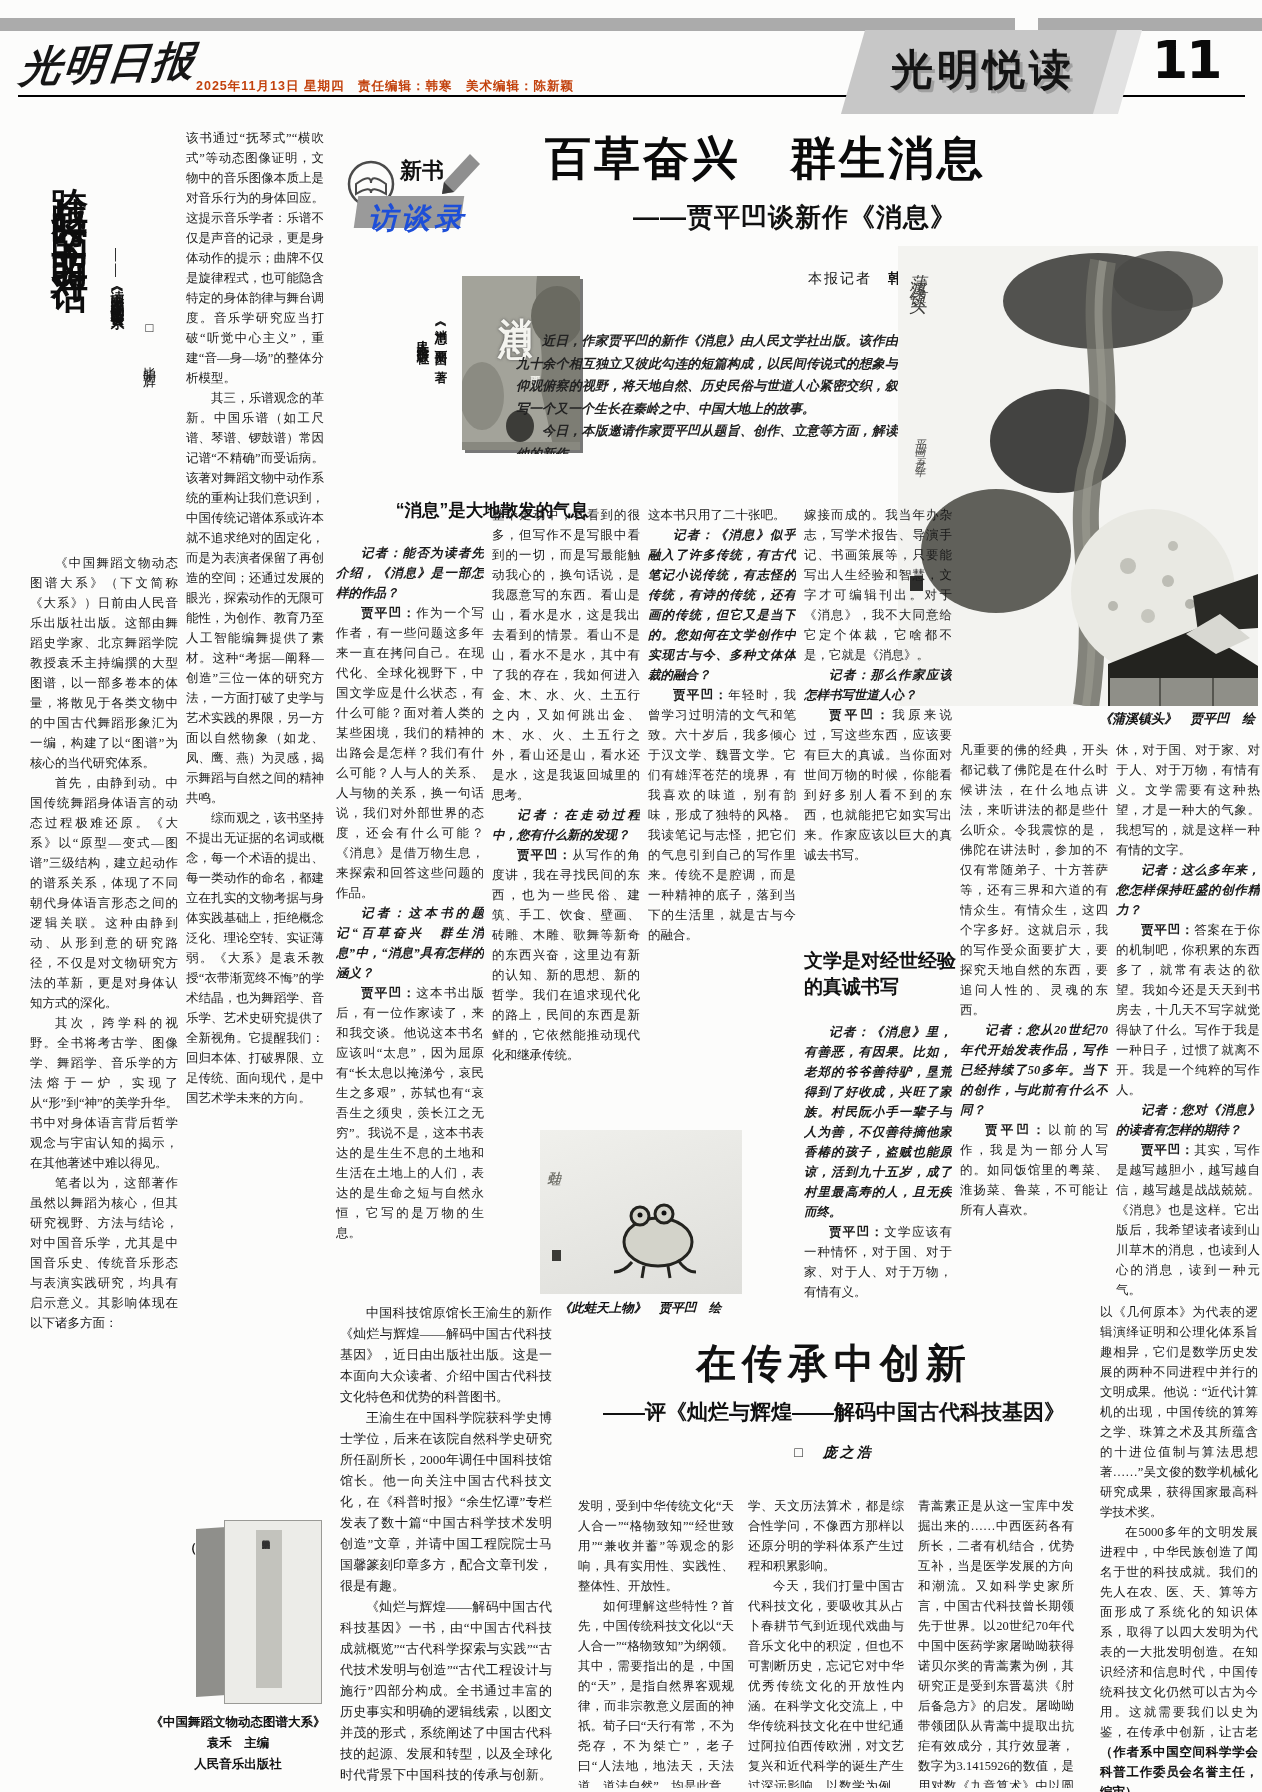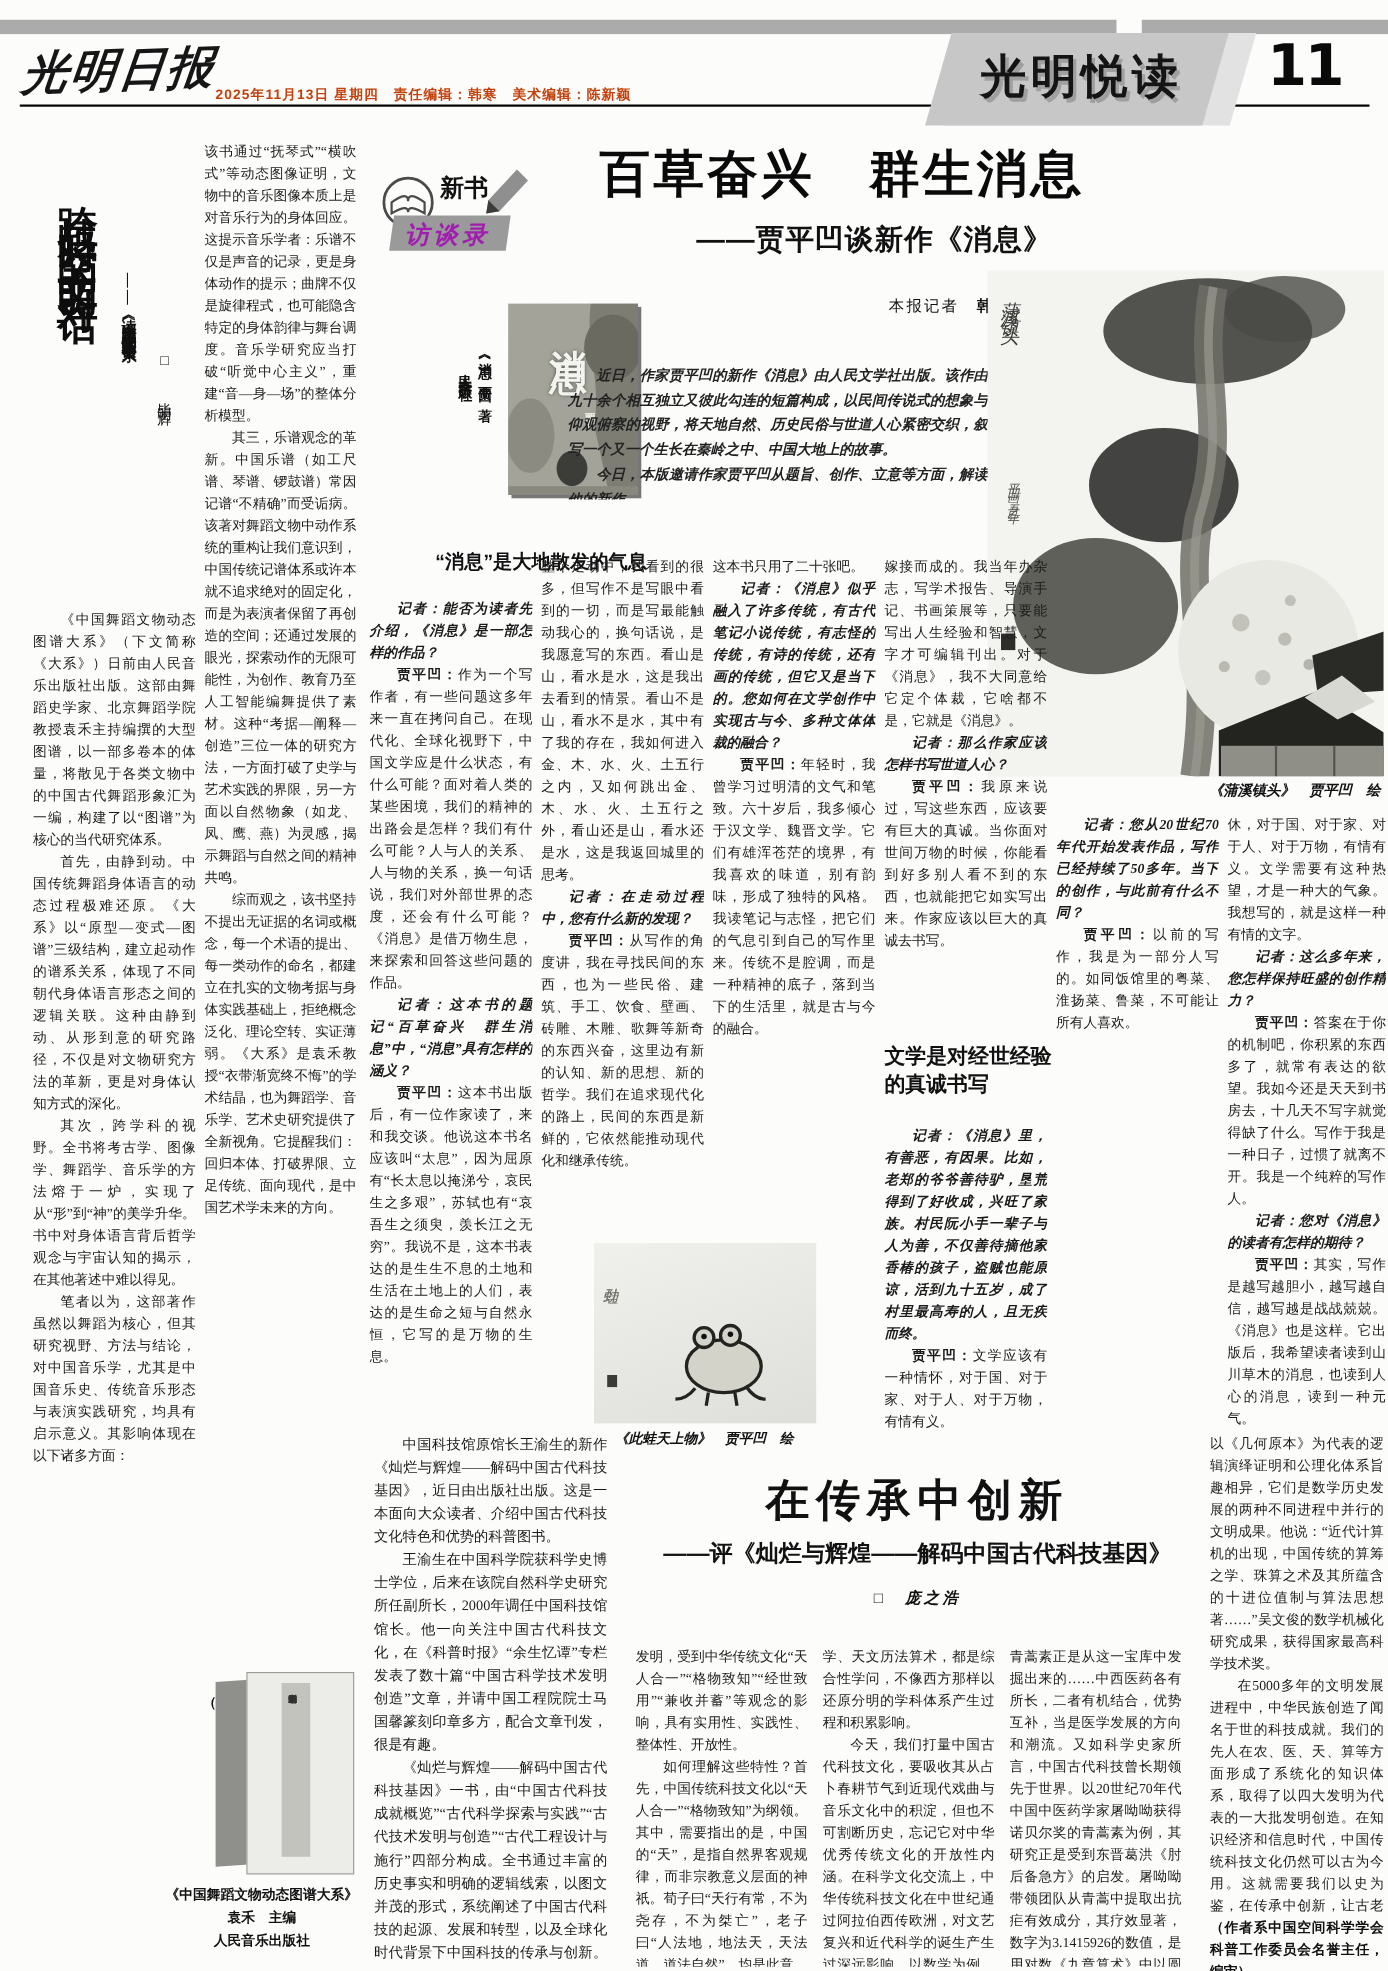--- a/index.html
+++ b/index.html
@@ -128,21 +128,21 @@
 
   <div class="badge">
     <svg width="146" height="96" viewBox="0 0 146 96">
       <circle cx="27" cy="40" r="22" fill="none" stroke="#4a4a4a" stroke-width="2.5"></circle>
       <path d="M12 40 q15 -11 15 -1 q0 -10 15 1 l0 10 q-15 -9 -15 -1 q0 -8 -15 1 z" fill="none" stroke="#4a4a4a" stroke-width="2"></path>
       <polygon points="100,38 126,10 136,20 110,48 98,50" fill="#8f8f8f"></polygon>
       <polygon points="98,50 110,48 100,38" fill="#3c3c3c"></polygon>
     </svg>
     <div style="position:absolute;left:56px;top:12px;font-size:22px;font-weight:900;font-family:'Liberation Sans','DejaVu Sans',sans-serif;">新书</div>
     <div style="position:absolute;left:12px;top:52px;width:106px;height:32px;background:#9a9a9a;transform:skewX(-8deg);"></div>
-    <div style="position:absolute;left:24px;top:55px;font-size:22px;font-weight:900;font-style:italic;color:#a21caf;letter-spacing:4px;">访谈录</div>
+    <div style="position:absolute;left:24px;top:55px;font-size:29px;font-weight:900;font-style:italic;color:#1d4ed8;letter-spacing:4px;">访谈录</div>
   </div>
 
   <div class="iv-head">百草奋兴　群生消息</div>
   <div class="iv-sub">——贾平凹谈新作《消息》</div>
   <div class="iv-byline">
     <span>本报记者</span>　<b>韩　寒</b>
   </div>
 
   <div class="cover">
     <svg width="118" height="174" viewBox="0 0 118 174" style="position:absolute;left:0;top:0;">
@@ -218,20 +218,21 @@
   <div class="qacol" style="left:804px;top:505px;width:148px;height:438px;">
       <p class="cont">嫁接而成的。我当年办杂志，写学术报告、导演手记、书画策展等，只要能写出人生经验和智慧，文字才可编辑刊出。对于《消息》，我不大同意给它定个体裁，它啥都不是，它就是《消息》。</p>
       <p class="q"><b>记者：</b>那么作家应该怎样书写世道人心？</p>
       <p><b>贾平凹：</b>我原来说过，写这些东西，应该要有巨大的真诚。当你面对世间万物的时候，你能看到好多别人看不到的东西，也就能把它如实写出来。作家应该以巨大的真诚去书写。</p>
     </div>
   <div class="qacol" style="left:804px;top:1022px;width:148px;height:303px;">
       <p class="q"><b>记者：</b>《消息》里，有善恶，有因果。比如，老郑的爷爷善待驴，垦荒得到了好收成，兴旺了家族。村民阮小手一辈子与人为善，不仅善待摘他家香椿的孩子，盗贼也能原谅，活到九十五岁，成了村里最高寿的人，且无疾而终。</p>
       <p><b>贾平凹：</b>文学应该有一种情怀，对于国、对于家、对于人、对于万物，有情有义。</p>
     </div>
   <div class="qacol" style="left:960px;top:740px;width:148px;height:585px;">
+      <p class="cont">凡重要的佛的经典，开头都记载了佛陀是在什么时候讲法，在什么地点讲法，来听讲法的都是些什么听众。令我震惊的是，佛陀在讲法时，参加的不仅有常随弟子、十方菩萨等，还有三界和六道的有情众生。有情众生，这四个字多好。这就启示，我的写作受众面要扩大，要探究天地自然的东西，要追问人性的、灵魂的东西。</p>
       <p class="q"><b>记者：</b>您从20世纪70年代开始发表作品，写作已经持续了50多年。当下的创作，与此前有什么不同？</p>
       <p><b>贾平凹：</b>以前的写作，我是为一部分人写的。如同饭馆里的粤菜、淮扬菜、鲁菜，不可能让所有人喜欢。</p>
     </div>
   <div class="qacol" style="left:1116px;top:740px;width:144px;height:585px;">
       <p class="cont">休，对于国、对于家、对于人、对于万物，有情有义。文学需要有这种热望，才是一种大的气象。我想写的，就是这样一种有情的文字。</p>
       <p class="q"><b>记者：</b>这么多年来，您怎样保持旺盛的创作精力？</p>
       <p><b>贾平凹：</b>答案在于你的机制吧，你积累的东西多了，就常有表达的欲望。我如今还是天天到书房去，十几天不写字就觉得缺了什么。写作于我是一种日子，过惯了就离不开。我是一个纯粹的写作人。</p>
       <p class="q"><b>记者：</b>您对《消息》的读者有怎样的期待？</p>
       <p><b>贾平凹：</b>其实，写作是越写越胆小，越写越自信，越写越是战战兢兢。《消息》也是这样。它出版后，我希望读者读到山川草木的消息，也读到人心的消息，读到一种元气。</p>
     </div>

